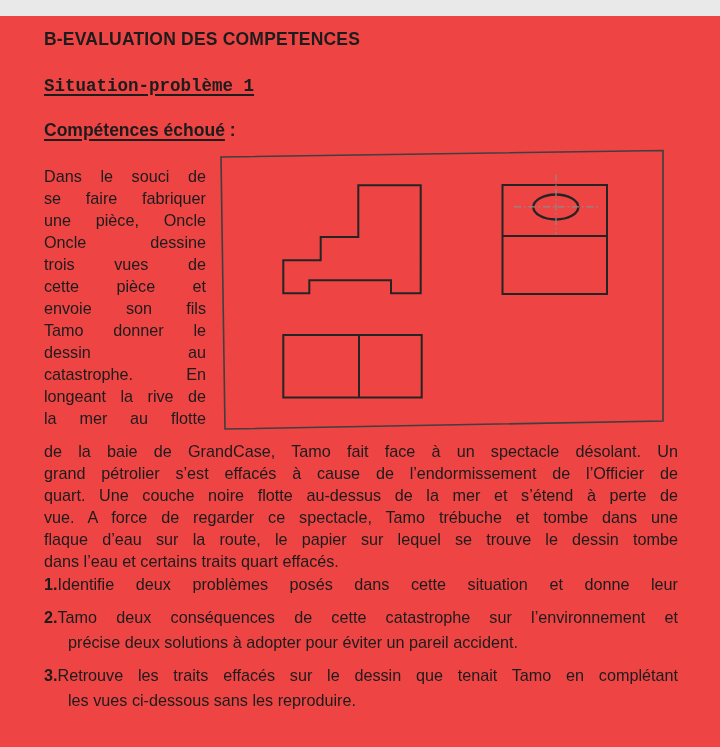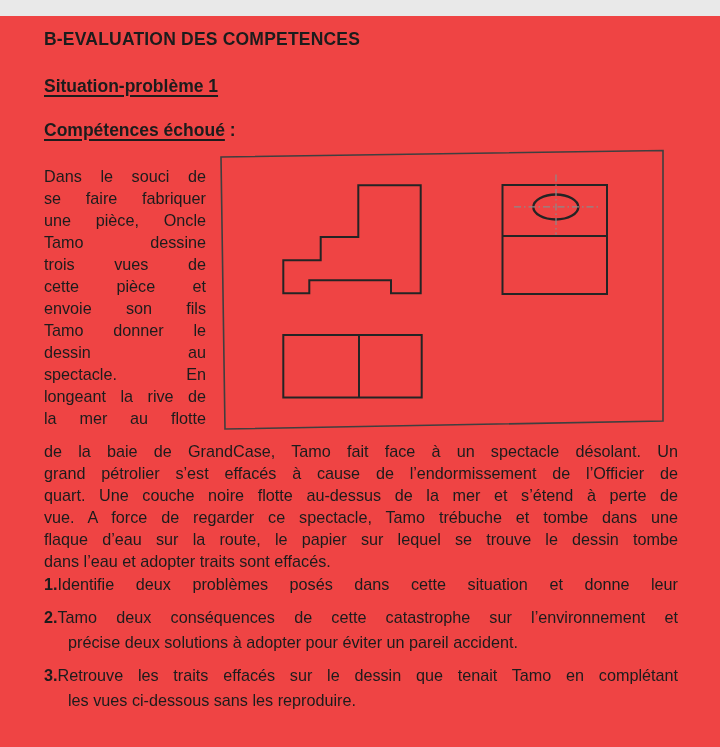--- a/index.html
+++ b/index.html
@@ -3,21 +3,21 @@
 <meta charset="utf-8">
 <style>
   html,body{margin:0;padding:0;background:#e9e9e9;}
   #page{
     position:relative;width:720px;height:747px;background:#ef4444;
     font-family:"Liberation Sans","DejaVu Sans",sans-serif;
     color:#1c1c1c;overflow:hidden;margin:16px auto;
   }
   .abs{position:absolute;}
   .h-title{left:44px;top:13px;font-size:17.5px;font-weight:700;letter-spacing:.2px;}
-  .h-sub{left:44px;top:60px;font-size:17.5px;font-weight:700;}
+  .h-sub{left:44px;top:60px;font-size:17.5px;font-weight:700;font-family:Liberation Mono, monospace;}
   .h-sec{left:44px;top:104px;font-size:17.5px;font-weight:700;}
   .uline{text-decoration:underline;text-decoration-thickness:2px;text-underline-offset:3px;}
   .leftcol{left:44px;top:149px;width:162px;font-size:16.2px;}
   .leftcol .ln{line-height:22px;height:22px;text-align:justify;text-align-last:justify;white-space:nowrap;}
   .leftcol .ln{white-space:normal;}
   .para{left:44px;top:424px;width:634px;font-size:16.2px;}
   .para .ln{line-height:22px;height:22px;text-align:justify;text-align-last:justify;}
   .para .ln.last{text-align-last:left;}
   .qs{left:44px;top:556px;width:634px;font-size:16.2px;}
   .q{margin-top:8px;}
@@ -35,27 +35,27 @@
   <div class="abs h-title">B-EVALUATION DES COMPETENCES</div>
 
   <div class="abs h-sub"><span class="uline">Situation-problème 1</span></div>
 
   <div class="abs h-sec"><span class="uline">Compétences échoué</span><span> :</span></div>
 
   <div class="abs leftcol">
     <div class="ln">Dans le souci de</div>
     <div class="ln">se faire fabriquer</div>
     <div class="ln">une pièce, Oncle</div>
-    <div class="ln">Tamo dessine</div>
+    <div class="ln">Oncle dessine</div>
     <div class="ln">trois vues de</div>
     <div class="ln">cette pièce et</div>
     <div class="ln">envoie son fils</div>
     <div class="ln">Tamo donner le</div>
     <div class="ln">dessin au</div>
-    <div class="ln">spectacle. En</div>
+    <div class="ln">catastrophe. En</div>
     <div class="ln">longeant la rive de</div>
     <div class="ln">la mer au flotte</div>
   </div>
 
   <svg class="abs" style="left:0;top:0;pointer-events:none;" width="720" height="747" viewBox="0 0 720 747">
     <polygon points="221,141 663,134.5 663,405 225,413" fill="none" stroke-width="1.6" stroke="#3f3f3f"></polygon>
     <g fill="none" stroke-width="2" stroke="#242424">
       <path d="M358.3 169.3 H420.7 V277.3 H391 V264.3 H309.3 V277.3 H283.3 V244.3 H320.7 V221 H358.3 Z"></path>
       <rect x="502.5" y="169" width="104.5" height="109"></rect>
       <line x1="502.5" y1="220" x2="607" y2="220"></line>
@@ -68,21 +68,21 @@
       <line x1="514" y1="190.8" x2="601" y2="190.8"></line>
     </g>
   </svg>
 
   <div class="abs para">
     <div class="ln">de la baie de GrandCase, Tamo fait face à un spectacle désolant. Un</div>
     <div class="ln">grand pétrolier s’est effacés à cause de l’endormissement de l’Officier de</div>
     <div class="ln">quart. Une couche noire flotte au-dessus de la mer et s’étend à perte de</div>
     <div class="ln">vue. A force de regarder ce spectacle, Tamo trébuche et tombe dans une</div>
     <div class="ln">flaque d’eau sur la route, le papier sur lequel se trouve le dessin tombe</div>
-    <div class="ln last">dans l’eau et adopter traits sont effacés.</div>
+    <div class="ln last">dans l’eau et certains traits quart effacés.</div>
   </div>
 
   <div class="abs qs">
     <div class="q">
       <div class="l1"><span class="num">1.</span><span>Identifie deux problèmes posés dans cette situation et donne leur</span></div>
     </div>
     <div class="q">
       <div class="l1"><span class="num">2.</span><span>Tamo deux conséquences de cette catastrophe sur l’environnement et</span></div>
       <div class="l2">précise deux solutions à adopter pour éviter un pareil accident.</div>
     </div>

